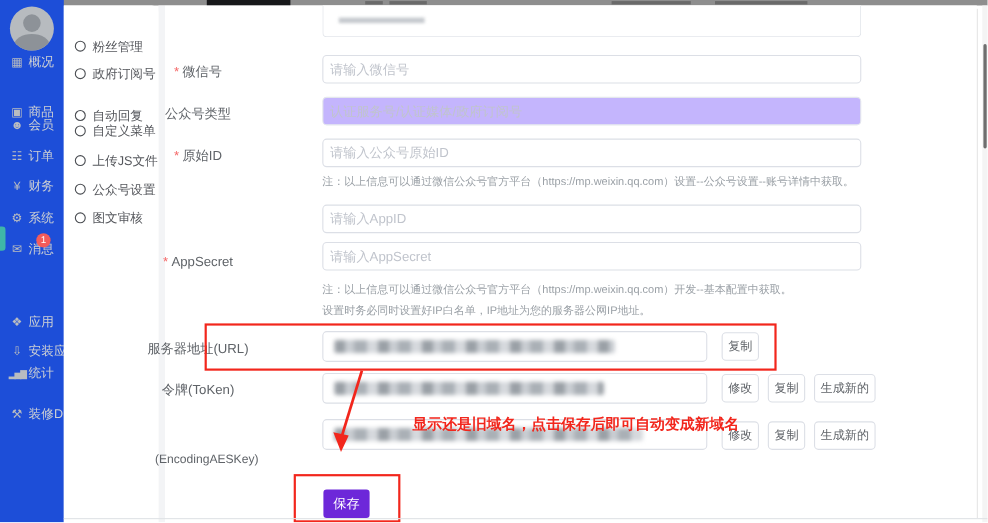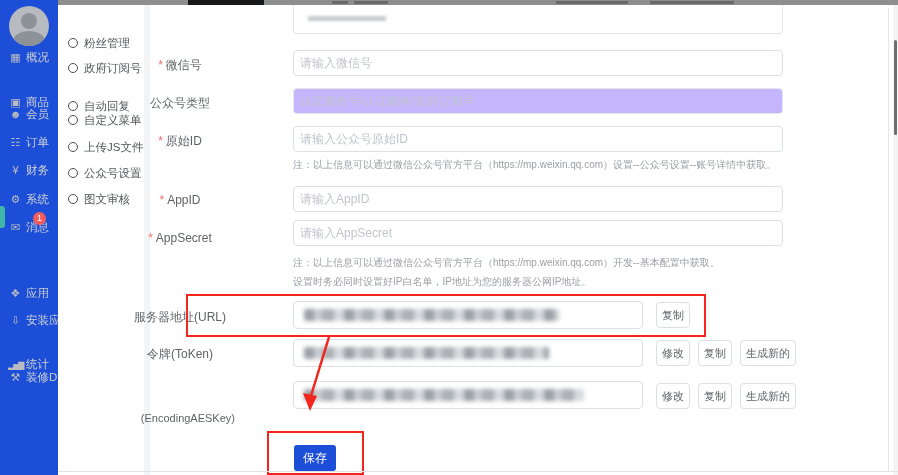--- a/index.html
+++ b/index.html
@@ -46,21 +46,21 @@
   .clipped{position:absolute;left:293px;top:5px;width:488px;height:28px;border:1px solid #e3e6eb;border-top:none;border-radius:0 0 4px 4px;background:#fff;cursor:text;}
   .smudge{position:absolute;left:14px;top:11px;width:78px;height:5px;background:#aeb3ba;filter:blur(1.5px);opacity:.7;}
 
   .minput{position:absolute;left:293px;width:348px;height:26px;border:1px solid #dcdfe6;border-radius:4px;background:#fff;cursor:text;}
   .mosaic{position:absolute;left:10px;top:7px;height:12px;border-radius:2px;filter:blur(2px);
           background:repeating-linear-gradient(90deg,#9aa0a6 0 10px,#c9cdd2 10px 18px,#aab0b6 18px 30px,#d6d9dd 30px 40px);}
   .fnote{position:absolute;left:293px;font-size:10px;color:#9aa0a6;white-space:nowrap;}
 
   .sbtn{position:absolute;height:26px;border:1px solid #dcdfe6;border-radius:4px;background:#fff;color:#5f6368;
         font-size:11px;text-align:center;line-height:24px;padding:0;cursor:pointer;font-family:inherit;}
-  .save{position:absolute;left:294px;top:445px;width:42px;height:26px;background:#1d4ed8;border:none;border-radius:3px;
+  .save{position:absolute;left:294px;top:445px;width:42px;height:26px;background:#6d28d9;border:none;border-radius:3px;
         color:#fff;font-size:12px;cursor:pointer;font-family:inherit;}
 
   
   .redbox{position:absolute;border:2px solid #f2261c;background:transparent;pointer-events:none;}
   .ann{position:absolute;color:#f2261c;font-size:13.5px;font-weight:bold;white-space:nowrap;pointer-events:none;}
   .arrow-svg{position:absolute;left:296px;top:333px;pointer-events:none;}
 
   
   .sb-track{position:absolute;left:893px;top:5px;width:5px;height:470px;background:#f4f4f4;}
   .sb-thumb{position:absolute;left:894px;top:40px;width:3px;height:95px;background:#6f6f6f;border-radius:2px;cursor:pointer;}
@@ -89,21 +89,21 @@
     </div>
     <div class="s-item" style="top:49px"><span class="s-ico">▦</span><span>概况</span></div>
     <div class="s-item" style="top:94px"><span class="s-ico">▣</span><span>商品</span></div>
     <div class="s-item" style="top:106px"><span class="s-ico">☻</span><span>会员</span></div>
     <div class="s-item" style="top:134px"><span class="s-ico">☷</span><span>订单</span></div>
     <div class="s-item" style="top:162px"><span class="s-ico">¥</span><span>财务</span></div>
     <div class="s-item" style="top:191px"><span class="s-ico">⚙</span><span>系统</span></div>
     <div class="s-item" style="top:219px"><span class="s-ico">✉</span><span>消息</span><span class="badge">1</span></div>
     <div class="s-item" style="top:285px"><span class="s-ico">❖</span><span>应用</span></div>
     <div class="s-item" style="top:312px"><span class="s-ico">⇩</span><span>安装应用</span></div>
-    <div class="s-item" style="top:356px"><span class="s-ico" style="font-size:8px;letter-spacing:-1px;">▂▅▇</span><span>统计</span></div>
+    <div class="s-item" style="top:332px"><span class="s-ico" style="font-size:8px;letter-spacing:-1px;">▂▅▇</span><span>统计</span></div>
     <div class="s-item" style="top:369px"><span class="s-ico">⚒</span><span>装修DIY</span></div>
   </aside>
   <div class="sliver"></div>
 
   <div class="gapcol"></div>
   <nav class="submenu">
     <div class="m-item" style="top:30px"><span class="m-circle"></span><span>粉丝管理</span></div>
     <div class="m-item" style="top:55px"><span class="m-circle"></span><span>政府订阅号</span></div>
     <div class="m-item" style="top:93px"><span class="m-circle"></span><span>自动回复</span></div>
     <div class="m-item" style="top:107px"><span class="m-circle"></span><span>自定义菜单</span></div>
@@ -121,21 +121,20 @@
   <div class="flabel" style="top:57px"><span class="star">*</span><span>微信号</span></div>
   <input class="finput" style="top: 50px;" readonly="" placeholder="请输入微信号">
 
   <div class="flabel" style="top:95px"><span>公众号类型</span></div>
   <input class="finput dis" style="top: 88px;" disabled="" placeholder="认证服务号/认证媒体/政府订阅号">
 
   <div class="flabel" style="top:133px"><span class="star">*</span><span>原始ID</span></div>
   <input class="finput" style="top: 126px;" readonly="" placeholder="请输入公众号原始ID">
   <div class="fnote" style="top:158px">注：以上信息可以通过微信公众号官方平台（https://mp.weixin.qq.com）设置--公众号设置--账号详情中获取。</div>
 
-  <div class="flabel" style="top:193px"><span class="star">*</span><span>AppID</span></div>
   <input class="finput" style="top: 186px;" readonly="" placeholder="请输入AppID">
 
   <div class="flabel" style="top:231px"><span class="star">*</span><span>AppSecret</span></div>
   <input class="finput" style="top: 220px;" readonly="" placeholder="请输入AppSecret">
   <div class="fnote" style="top:256px">注：以上信息可以通过微信公众号官方平台（https://mp.weixin.qq.com）开发--基本配置中获取。</div>
   <div class="fnote" style="top:275px">设置时务必同时设置好IP白名单，IP地址为您的服务器公网IP地址。</div>
 
   <div class="flabel" style="top:309px"><span>服务器地址(URL)</span></div>
   <div class="minput" style="top:301px;height:26px">
       <div class="mosaic" style="width:255px"></div>
@@ -155,20 +154,21 @@
       <div class="mosaic" style="width:280px"></div>
     </div>
   <button class="sbtn" style="left:656px;top:383px;width:34px">修改</button>
   <button class="sbtn" style="left:698px;top:383px;width:34px">复制</button>
   <button class="sbtn" style="left:740px;top:383px;width:56px">生成新的</button>
 
   <button class="save">保存</button>
 
   <div class="redbox" style="left:186px;top:294px;width:516px;height:39px"></div>
   <div class="redbox" style="left:267px;top:431px;width:93px;height:40px"></div>
+  <div class="ann" style="left:375px;top:377px">显示还是旧域名，点击保存后即可自动变成新域名</div>
   <svg class="arrow-svg" width="44" height="82" viewBox="0 0 44 82">
     <line x1="33" y1="4" x2="14" y2="66" stroke="#f2261c" stroke-width="2.5"></line>
     <polygon points="14,78 7,60 21,63" fill="#f2261c"></polygon>
   </svg>
 
   <div class="panel-edge"></div>
   <div class="sb-track"></div>
   <div class="sb-thumb"></div>
   <div class="bottomline"></div>
 

